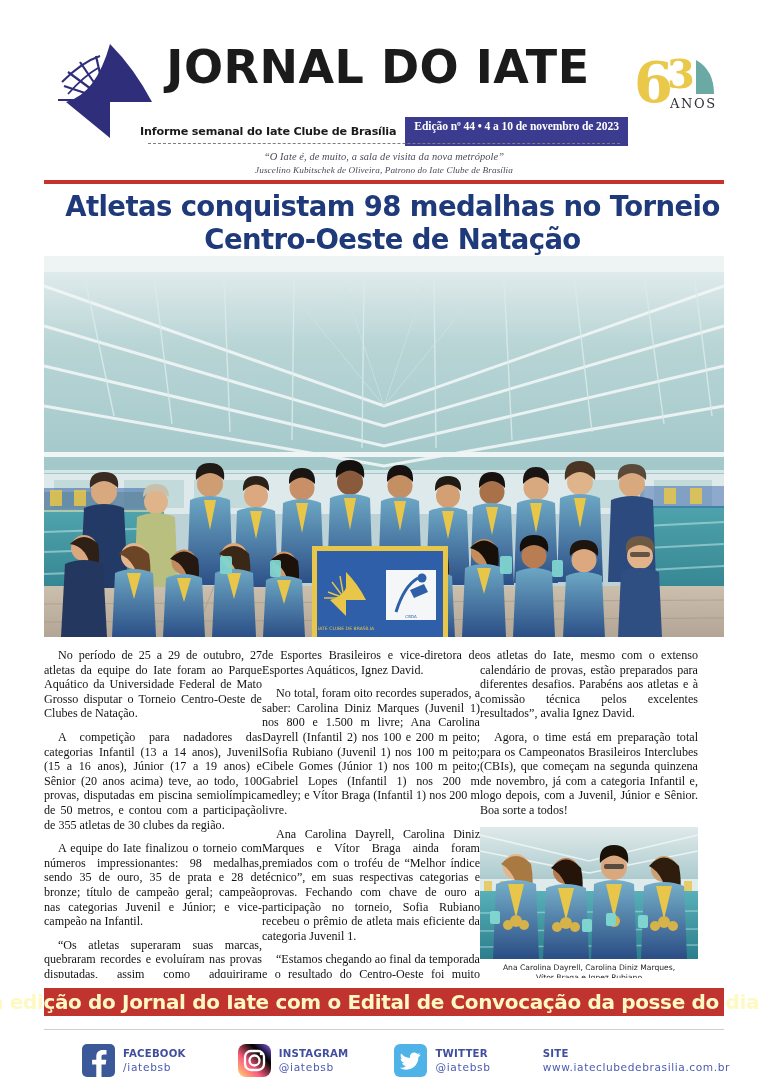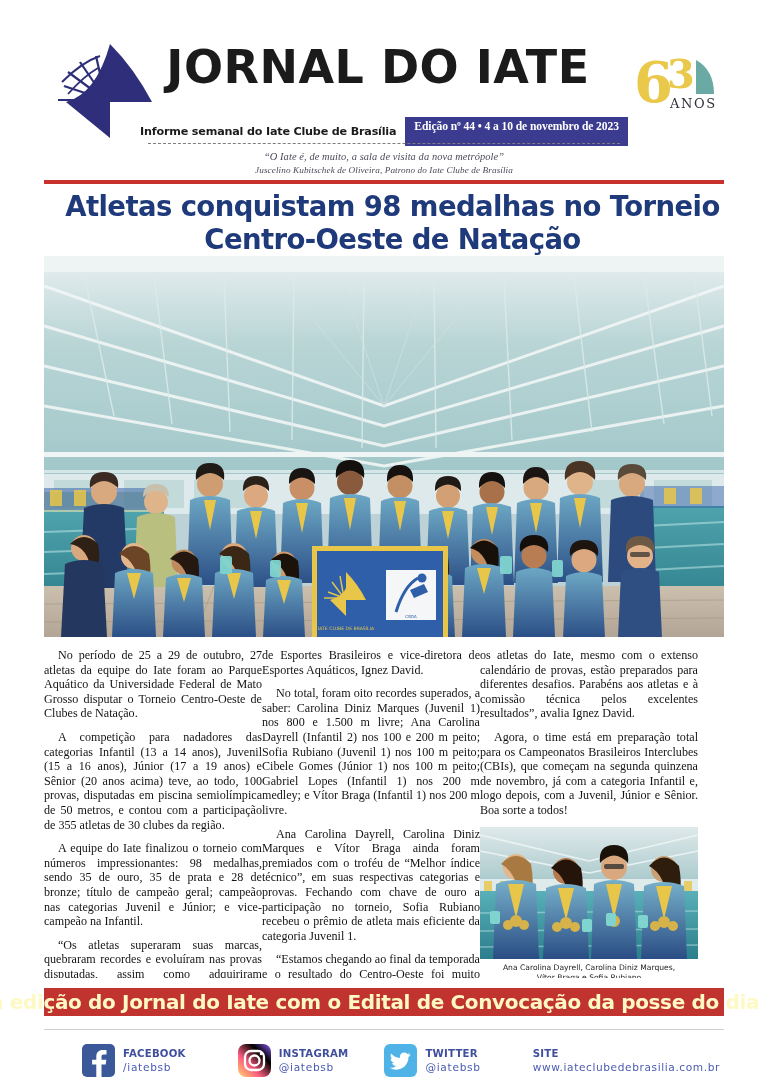--- a/index.html
+++ b/index.html
@@ -164,21 +164,21 @@
     width: 680px; height: 1px; background: #cfcfcf;
   }
   .social-bar {
     position: absolute; left: 44px; top: 1038px;
     width: 680px; height: 44px;
     display: flex; align-items: center;
   }
   .social-item { display: flex; align-items: center; gap: 8px; }
   .social-item.facebook  { margin-left: 38px; }
   .social-item.instagram { margin-left: 52px; }
-  .social-item.twitter   { margin-left: 36px; }
+  .social-item.twitter   { margin-left: 46px; }
   .social-item.site      { margin-left: 52px; }
 
   .sicon { width: 33px; height: 33px; flex: none; }
   .slabels { display: flex; flex-direction: column; justify-content: flex-start; }
   .sname {
     font-family: "DejaVu Sans", sans-serif;
     font-size: 10.2px; font-weight: 700;
     color: #3f4f9e; letter-spacing: 0.2px; line-height: 13px;
   }
   .shandle {
@@ -600,21 +600,21 @@
             <circle cx="0" cy="53" r="6" fill="#d6b24a"></circle>
               <circle cx="-9" cy="57" r="5" fill="#d6b24a"></circle>
               <circle cx="9" cy="57" r="5" fill="#d6b24a"></circle>
             <rect x="-26" y="46" width="10" height="13" rx="2" fill="#7fd4cf"></rect>
           </g>
         </svg>
       </div>
 
       <div class="inset-caption">
         <div>Ana Carolina Dayrell, Carolina Diniz Marques,</div>
-        <div>Vítor Braga e Sofia Rubiano</div>
+        <div>Vítor Braga e Ignez Rubiano</div>
       </div>
     </div>
   </div>
 
   <div class="call-banner">
     <span>Segunda edição do Jornal do Iate com o Edital de Convocação da posse do dia 15/11/23</span>
   </div>
 
   <div class="footer-sep"></div>
 

